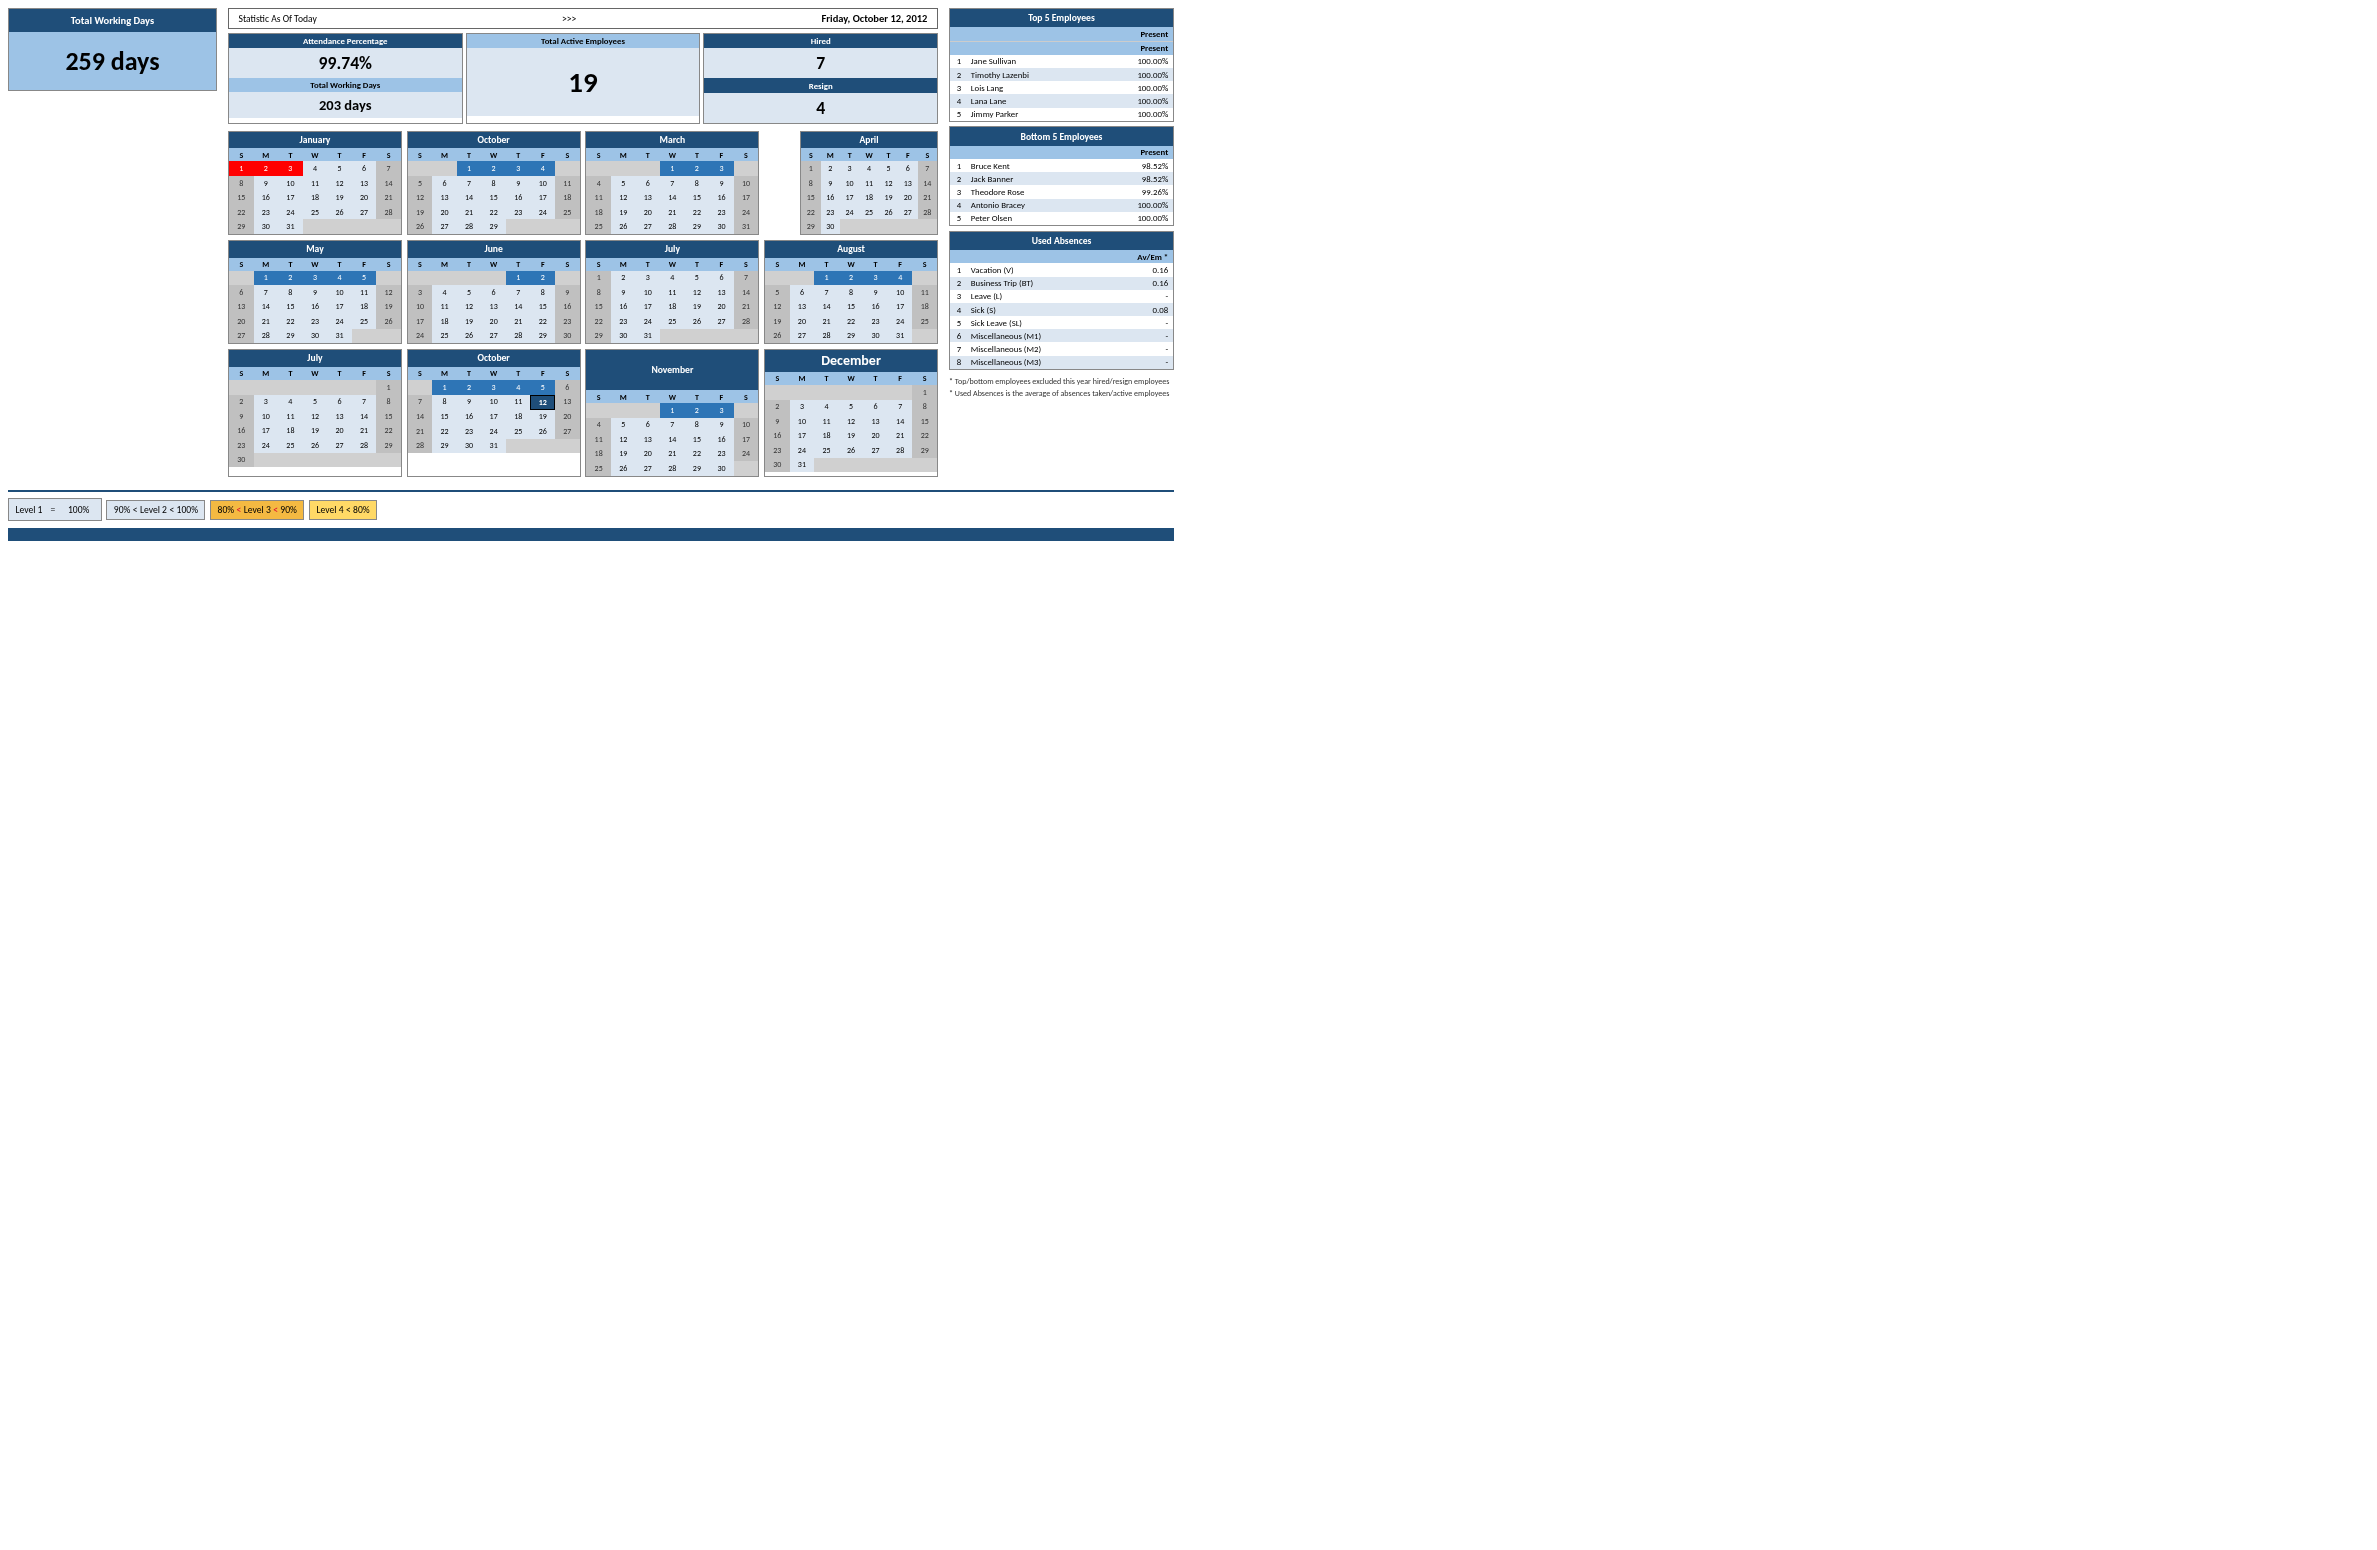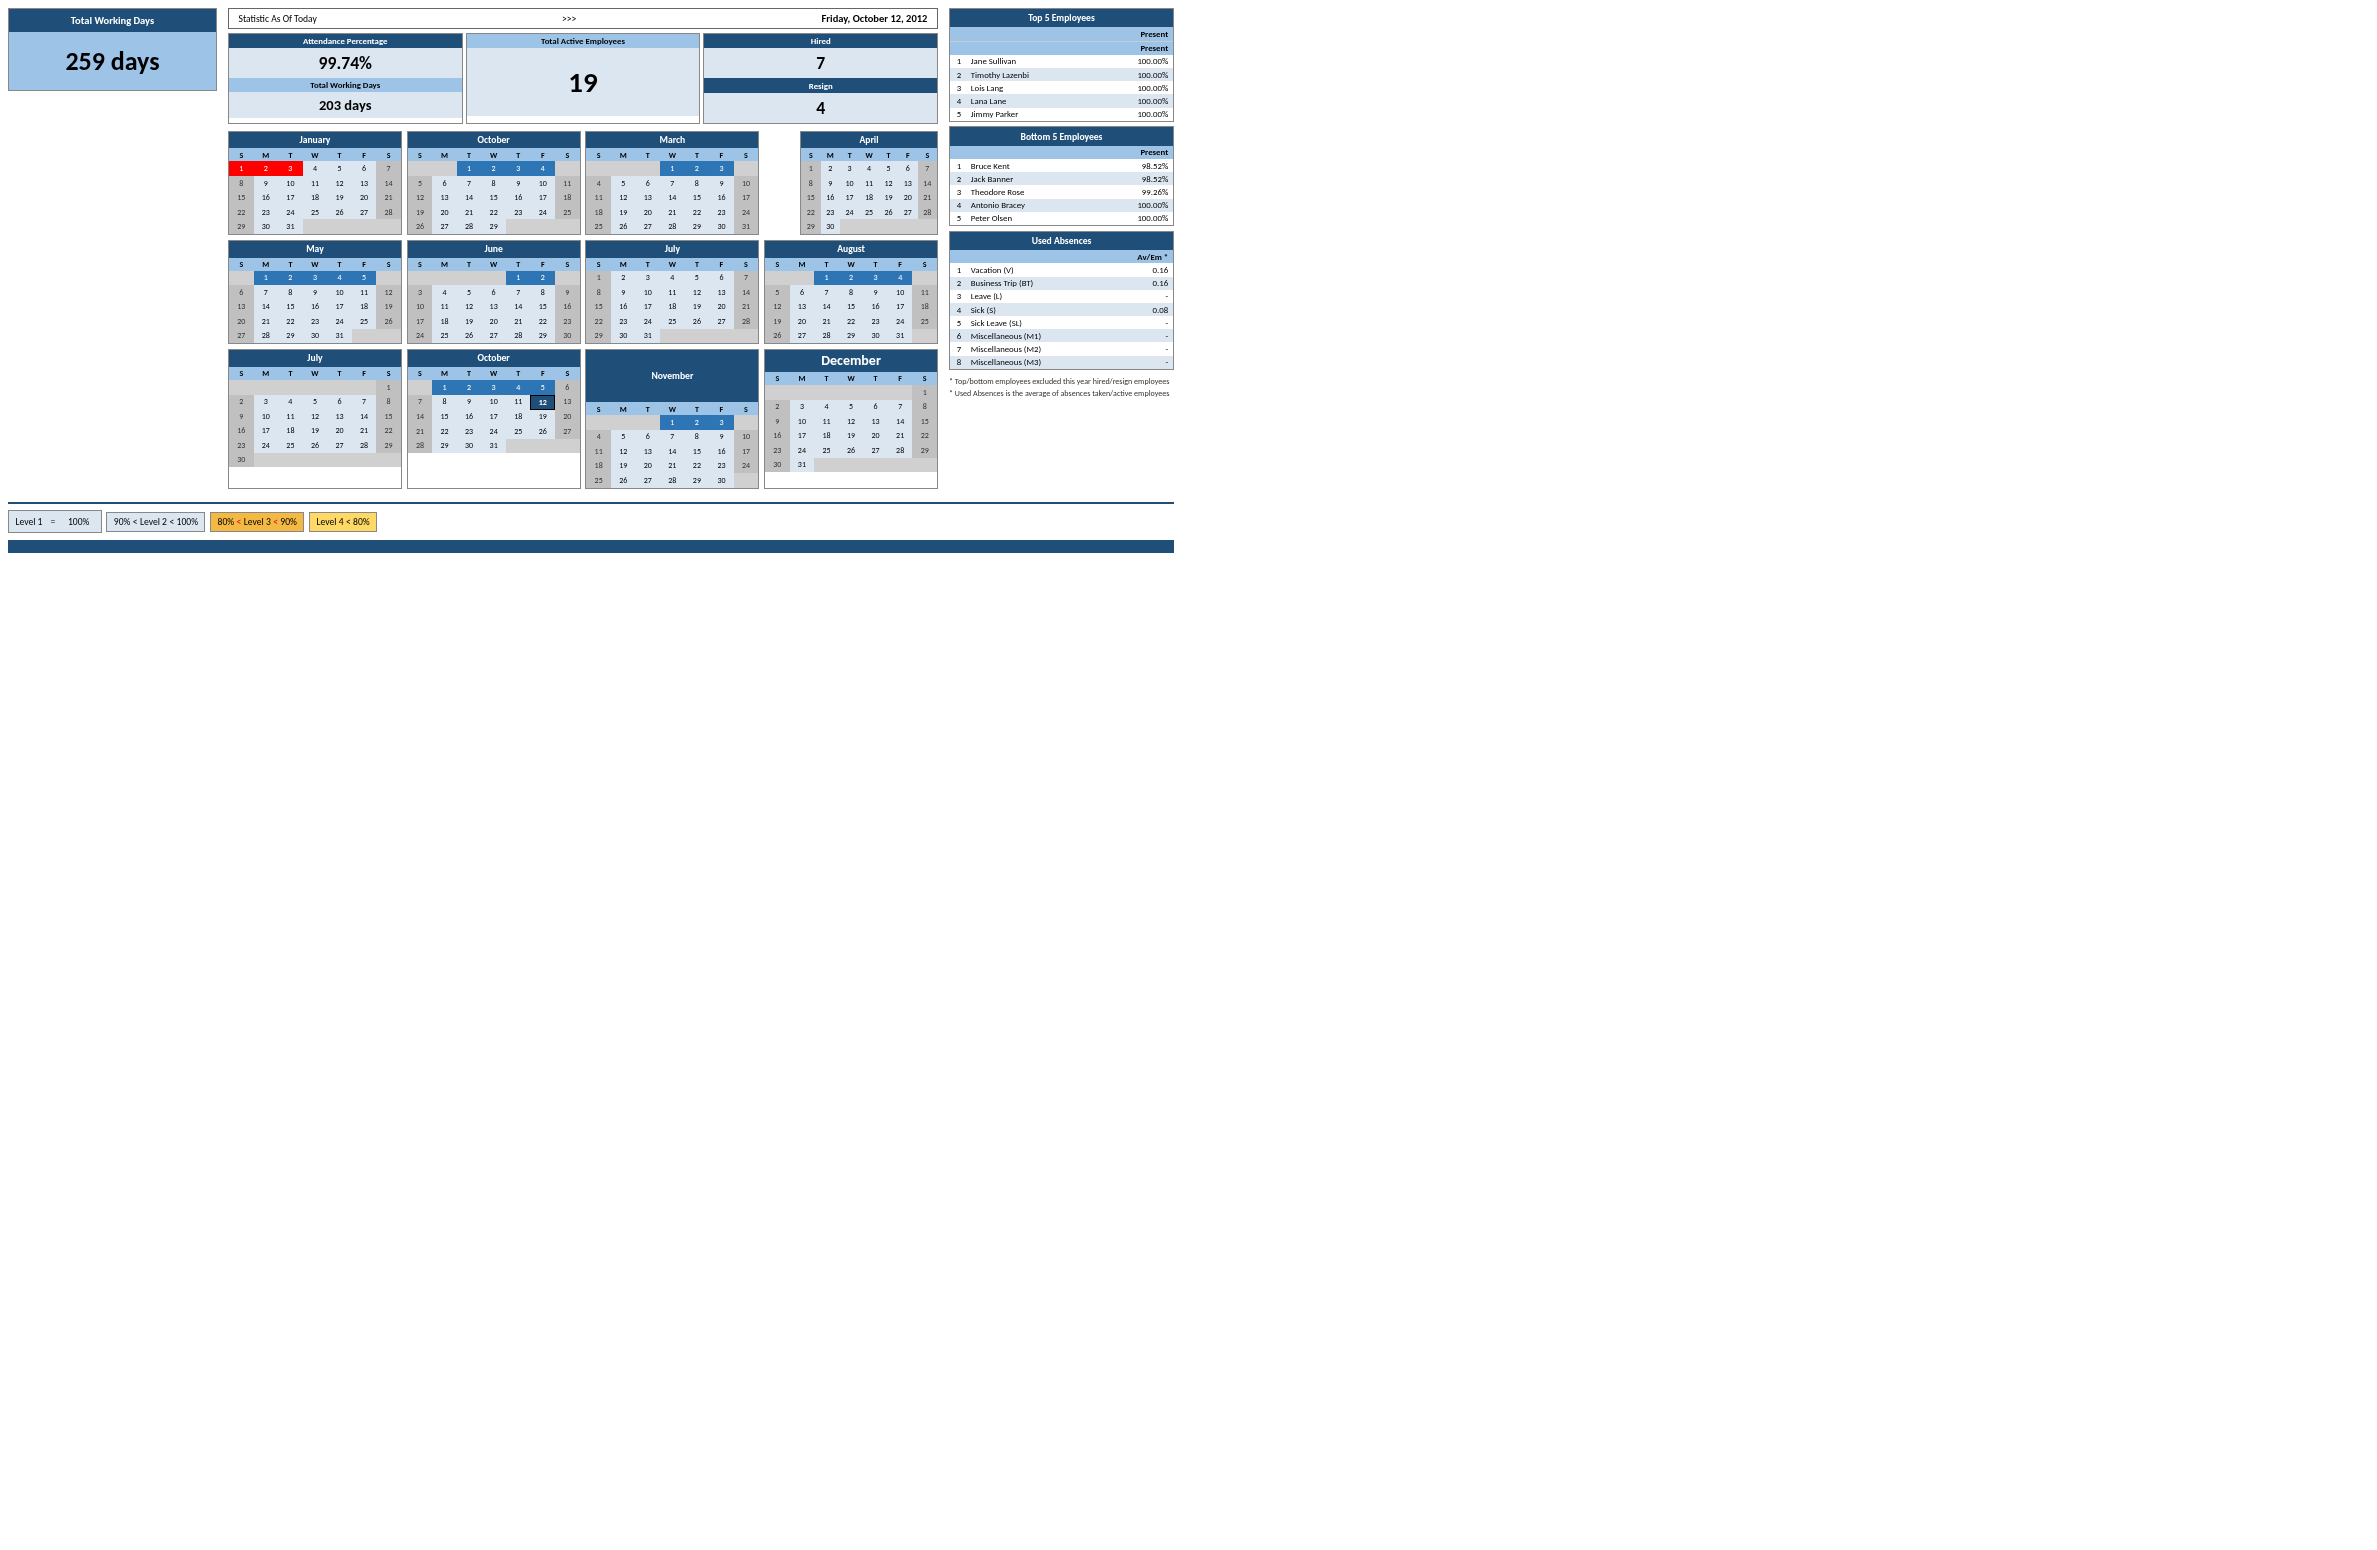--- a/index.html
+++ b/index.html
@@ -561,21 +561,21 @@
                 <div style="text-align: center; padding: 1.6px 0px; font-size: 8px; min-height: 14.5px; background: rgb(192, 192, 192); color: rgb(51, 51, 51);">28</div>
                 <div style="text-align: center; padding: 1.6px 0px; font-size: 8px; min-height: 14.5px; background: rgb(220, 230, 241); color: rgb(0, 0, 0);">29</div>
                 <div style="text-align: center; padding: 1.6px 0px; font-size: 8px; min-height: 14.5px; background: rgb(220, 230, 241); color: rgb(0, 0, 0);">30</div>
                 <div style="text-align: center; padding: 1.6px 0px; font-size: 8px; min-height: 14.5px; background: rgb(220, 230, 241); color: rgb(0, 0, 0);">31</div>
                 <div style="text-align: center; padding: 1.6px 0px; font-size: 8px; min-height: 14.5px; background: rgb(208, 208, 208);"></div>
                 <div style="text-align: center; padding: 1.6px 0px; font-size: 8px; min-height: 14.5px; background: rgb(208, 208, 208);"></div>
                 <div style="text-align: center; padding: 1.6px 0px; font-size: 8px; min-height: 14.5px; background: rgb(208, 208, 208);"></div>
               </div>
             </div>
             <div style="border: 0.8px solid rgb(136, 136, 136);">
-              <div style="background: rgb(31, 78, 121); color: rgb(255, 255, 255); text-align: center; padding: 20px; font-size: 9.6px; font-weight: bold;">November</div>
+              <div style="background: rgb(31, 78, 121); color: rgb(255, 255, 255); text-align: center; padding: 14px; font-size: 9.6px; font-weight: bold;">November</div>
               <div style="display: grid; grid-template-columns: repeat(7, 1fr); background: rgb(157, 195, 230);">
                 <div style="text-align: center; padding: 1.6px 0px; font-size: 8px; font-weight: bold; color: rgb(0, 0, 0);">S</div>
                 <div style="text-align: center; padding: 1.6px 0px; font-size: 8px; font-weight: bold; color: rgb(0, 0, 0);">M</div>
                 <div style="text-align: center; padding: 1.6px 0px; font-size: 8px; font-weight: bold; color: rgb(0, 0, 0);">T</div>
                 <div style="text-align: center; padding: 1.6px 0px; font-size: 8px; font-weight: bold; color: rgb(0, 0, 0);">W</div>
                 <div style="text-align: center; padding: 1.6px 0px; font-size: 8px; font-weight: bold; color: rgb(0, 0, 0);">T</div>
                 <div style="text-align: center; padding: 1.6px 0px; font-size: 8px; font-weight: bold; color: rgb(0, 0, 0);">F</div>
                 <div style="text-align: center; padding: 1.6px 0px; font-size: 8px; font-weight: bold; color: rgb(0, 0, 0);">S</div>
               </div>
               <div style="display: grid; grid-template-columns: repeat(7, 1fr);">

